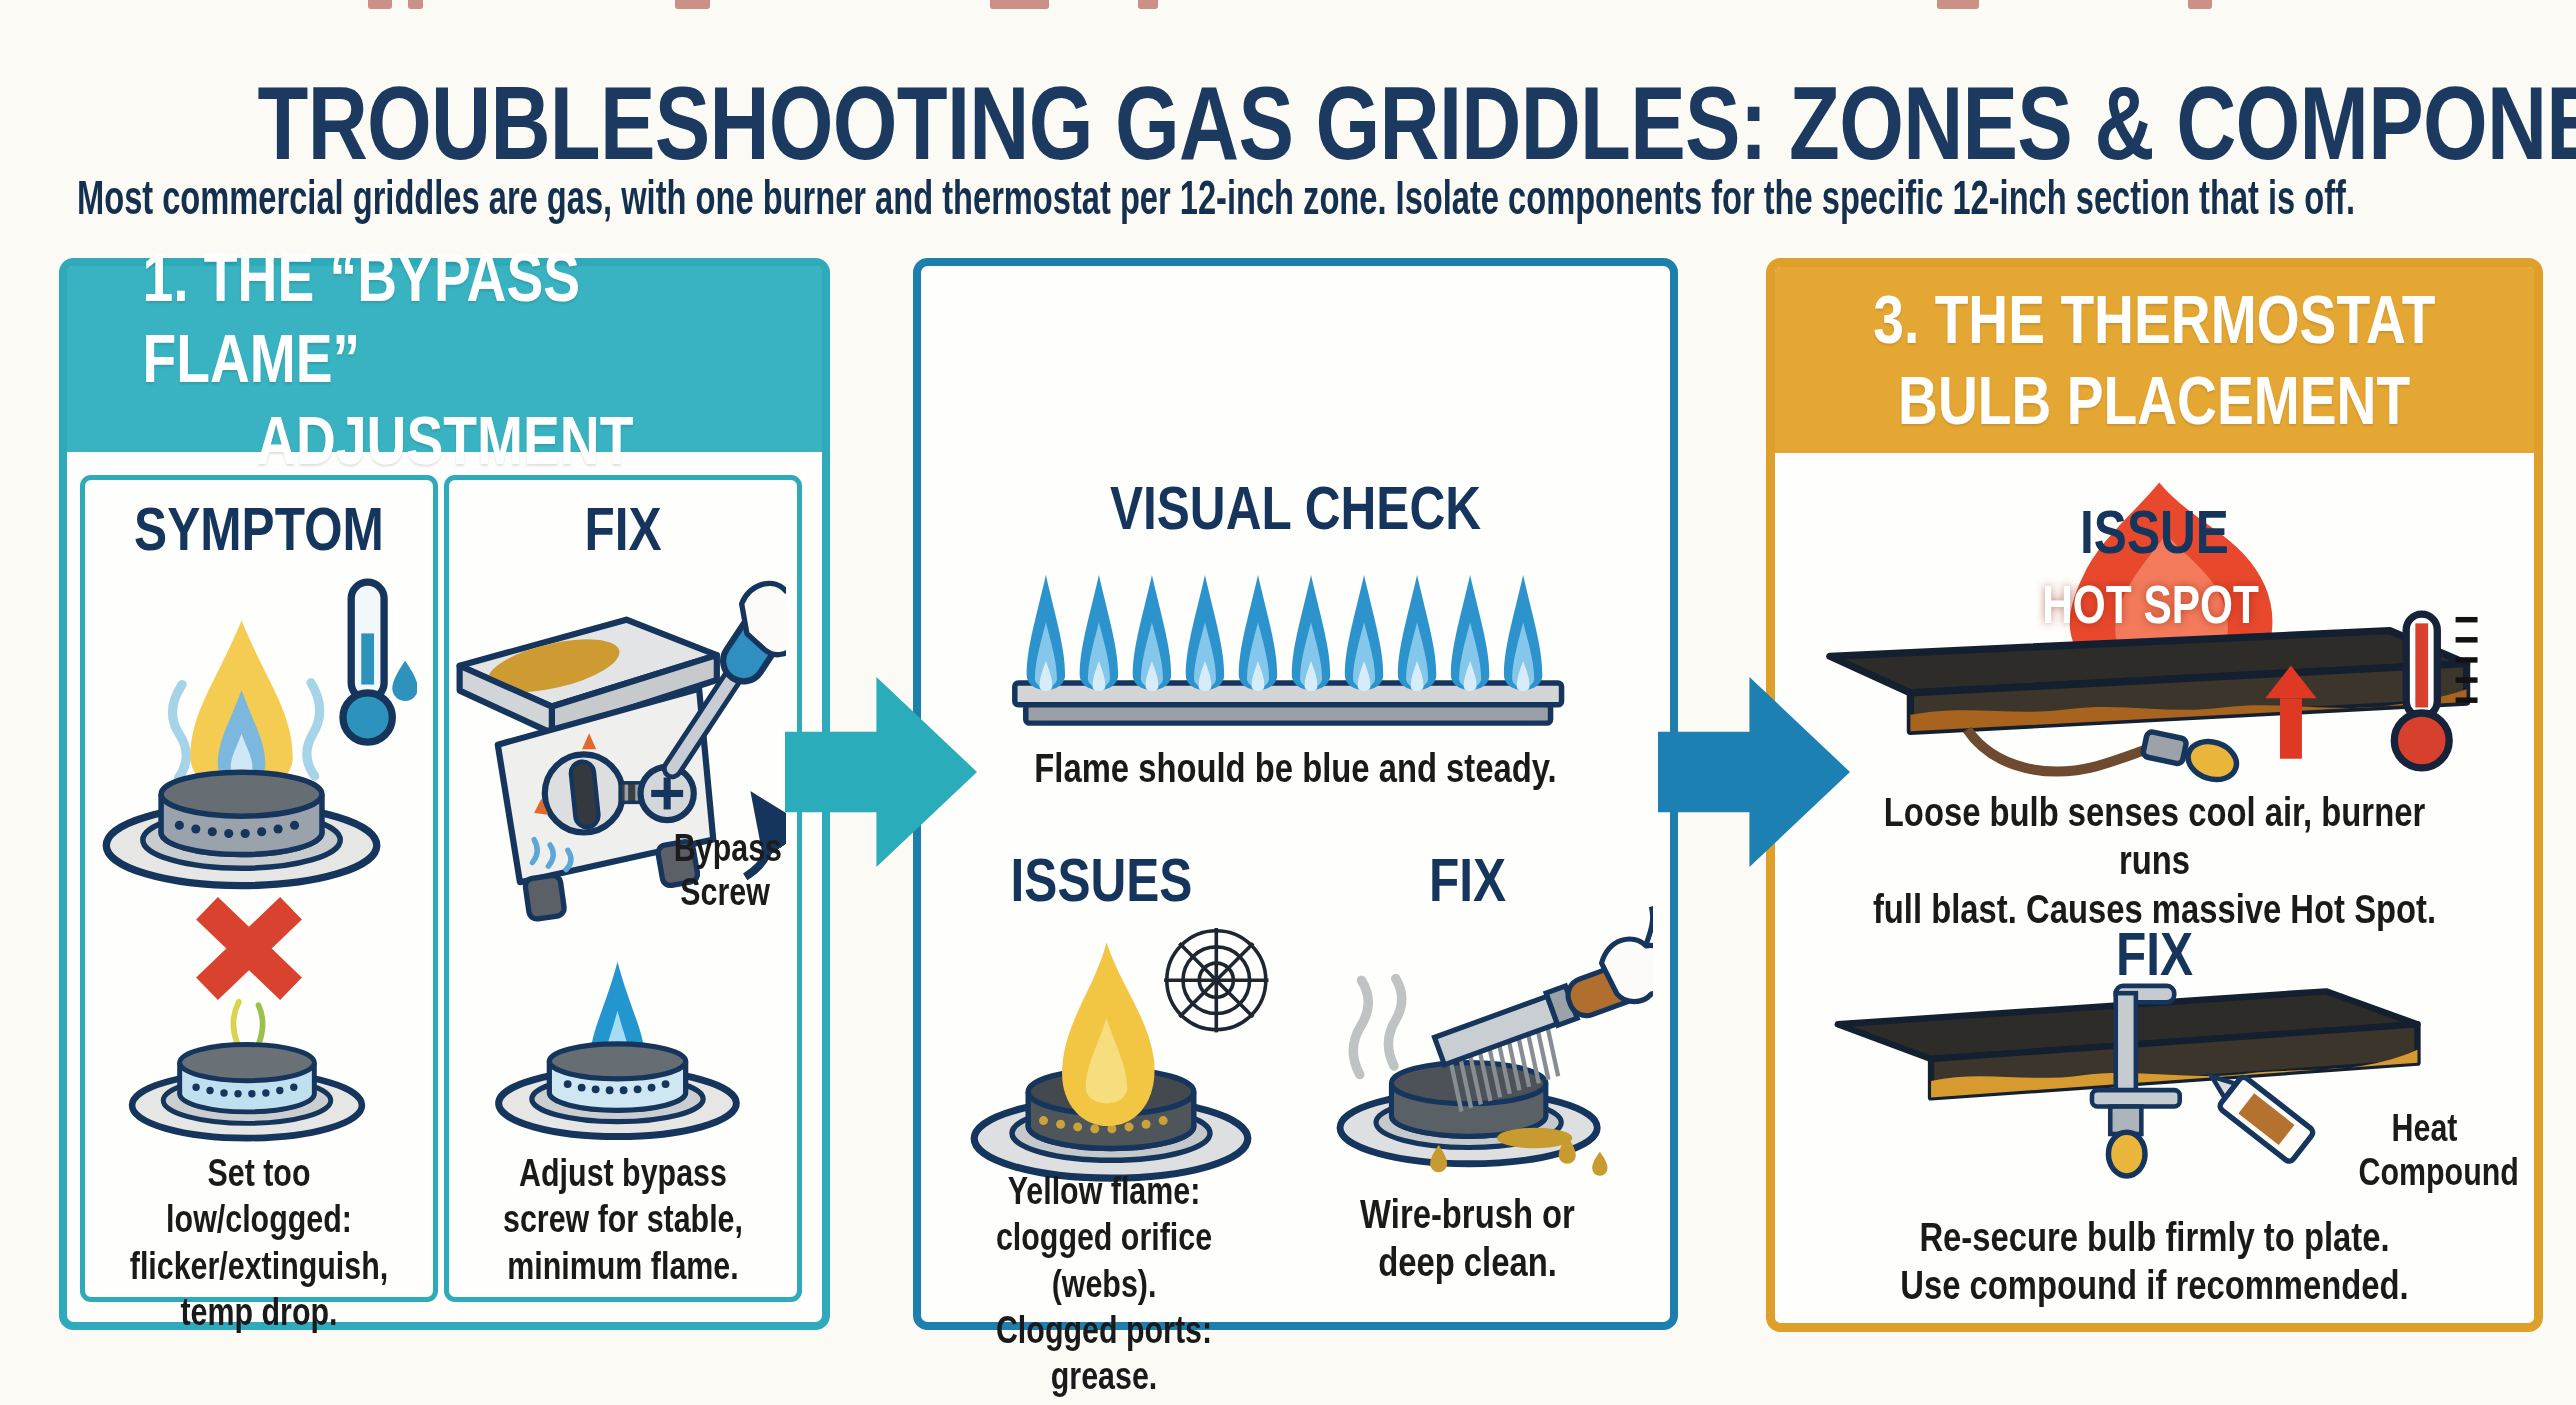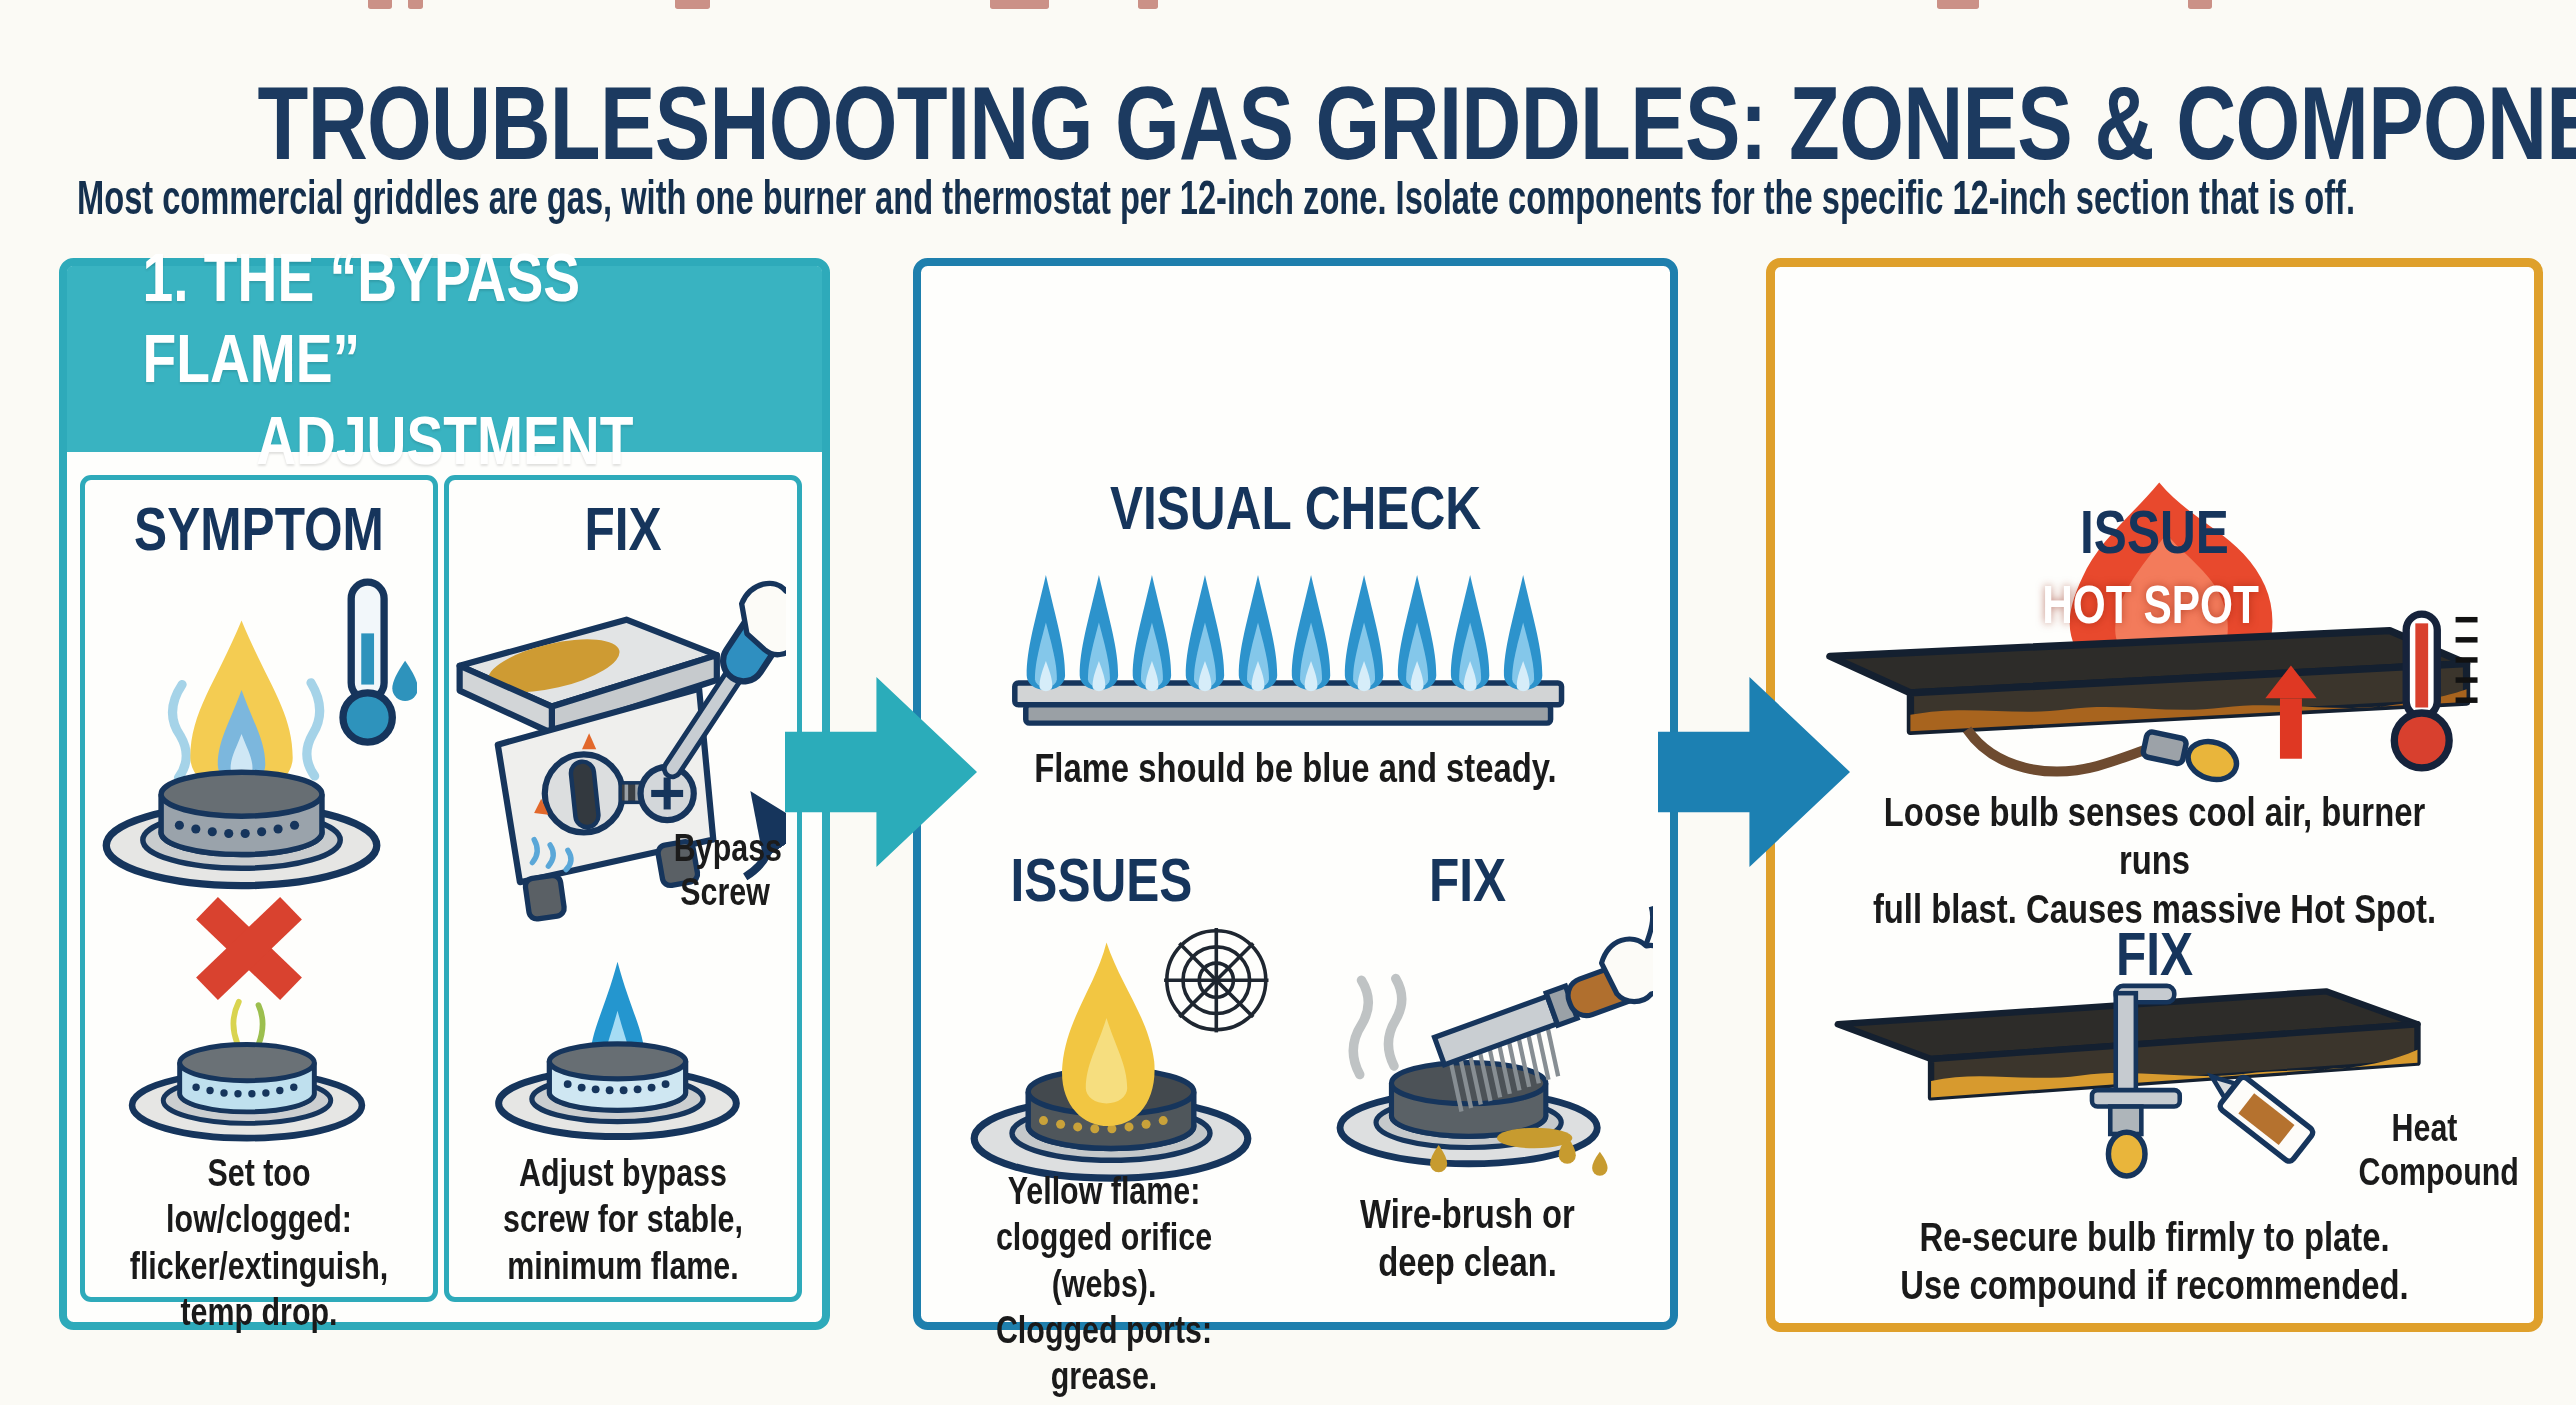--- a/index.html
+++ b/index.html
@@ -298,20 +298,24 @@
 Clogged ports: grease.</div>
     <div class="abs ctr pre cap45 sqzC" style="top:924px;left:366px;width:361px;">Wire-brush or
 deep clean.</div>
   </section>
 
   <svg class="abs arrow" style="left:1658px;top:651px;" width="192" height="242" viewBox="0 0 210 264">
     <polygon points="0,88 100,88 100,28 210,132 100,236 100,176 0,176" fill="#1C80B2"></polygon>
   </svg>
 
   <section class="panel" id="panel-3">
+    <div class="phead">
+      <span class="sqzC">3. THE THERMOSTAT</span>
+      <span class="sqzC">BULB PLACEMENT</span>
+    </div>
 
     <svg class="abs" style="top:210px;left:0;z-index:1;" width="741" height="311" viewBox="0 0 810 340">
       <path d="M420 6 C388 44 352 72 336 110 C318 148 320 168 328 186 L540 186 C550 148 540 114 512 84 C486 56 448 40 420 6" fill="#E8492D"></path>
       <path d="M428 62 C404 94 382 118 374 150 C369 170 374 186 380 186 L492 186 C500 160 492 132 474 110 C458 90 440 78 428 62" fill="#F37B5B"></path>
       <polygon points="60,196 672,168 756,204 148,236" fill="#2D2C29" stroke="#142030" stroke-width="8" stroke-linejoin="round"></polygon>
       <polygon points="148,236 756,204 756,246 148,278" fill="#3B352C" stroke="#142030" stroke-width="8" stroke-linejoin="round"></polygon>
       <path d="M148 260 C210 248 260 262 320 254 C380 246 430 260 490 252 C550 244 610 258 670 250 C710 245 740 238 756 232 L756 246 L148 278 Z" fill="#A8641E"></path>
       <path d="M210 276 C240 320 300 330 352 316 C380 308 398 300 412 296" stroke="#6E4B30" stroke-width="11" fill="none"></path>
       <rect x="404" y="282" width="44" height="28" rx="6" fill="#9CA2A8" stroke="#16355C" stroke-width="6" transform="rotate(12 426 296)"></rect>
       <ellipse cx="478" cy="310" rx="27" ry="20" fill="#E9B53B" stroke="#16355C" stroke-width="6" transform="rotate(18 478 310)"></ellipse>

